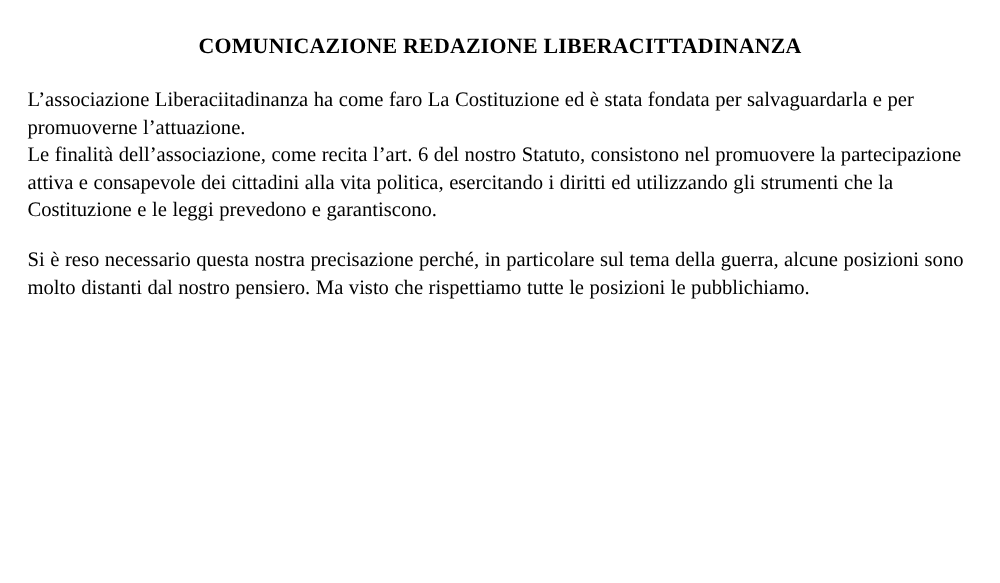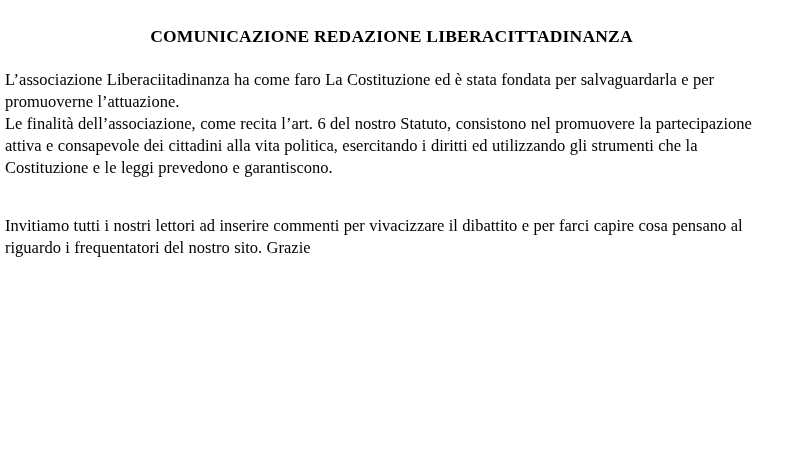--- a/index.html
+++ b/index.html
@@ -11,21 +11,21 @@
     height: 466px;
     background: #ffffff;
     font-family: "Liberation Serif", serif;
     color: #000000;
     overflow: hidden;
   }
   .page {
     width: 800px;
     height: 466px;
     box-sizing: border-box;
-    padding: 26px 22px 10px 5px;
+    padding: 26px 22px 10px 22px;
     position: relative;
     border-radius: 26px;
   }
   .doc-title {
     text-align: center;
     font-weight: bold;
     font-size: 17.5px;
     letter-spacing: 0.2px;
     margin: 0 0 22px 0;
     line-height: 1.2;
@@ -53,21 +53,19 @@
   <h1 class="doc-title">COMUNICAZIONE REDAZIONE LIBERACITTADINANZA</h1>
 
   <div class="block">
     <p class="para">L’associazione Liberaciitadinanza ha come faro La Costituzione ed è stata fondata per salvaguardarla e per promuoverne l’attuazione.</p>
     <p class="para">Le finalità dell’associazione, come recita l’art. 6 del nostro Statuto, consistono nel promuovere la partecipazione attiva e consapevole dei cittadini alla vita politica, esercitando i diritti ed utilizzando gli strumenti che la Costituzione e le leggi prevedono e garantiscono.</p>
   </div>
 
   <div class="gap"></div>
 
   <div class="block">
+    <p class="para">Si è reso necessario questa nostra precisazione perché, in particolare sul tema della guerra, alcune posizioni sono  molto distanti dal nostro pensiero. Ma visto che rispettiamo tutte le posizioni le pubblichiamo.</p>
   </div>
 
   <div class="gap"></div>
 
-  <div class="block">
-    <p class="para">Invitiamo tutti i nostri lettori ad inserire commenti per vivacizzare il dibattito e per farci capire cosa pensano al riguardo i frequentatori del nostro sito. Grazie</p>
-  </div>
 
 </div>
 
 </body></html>

